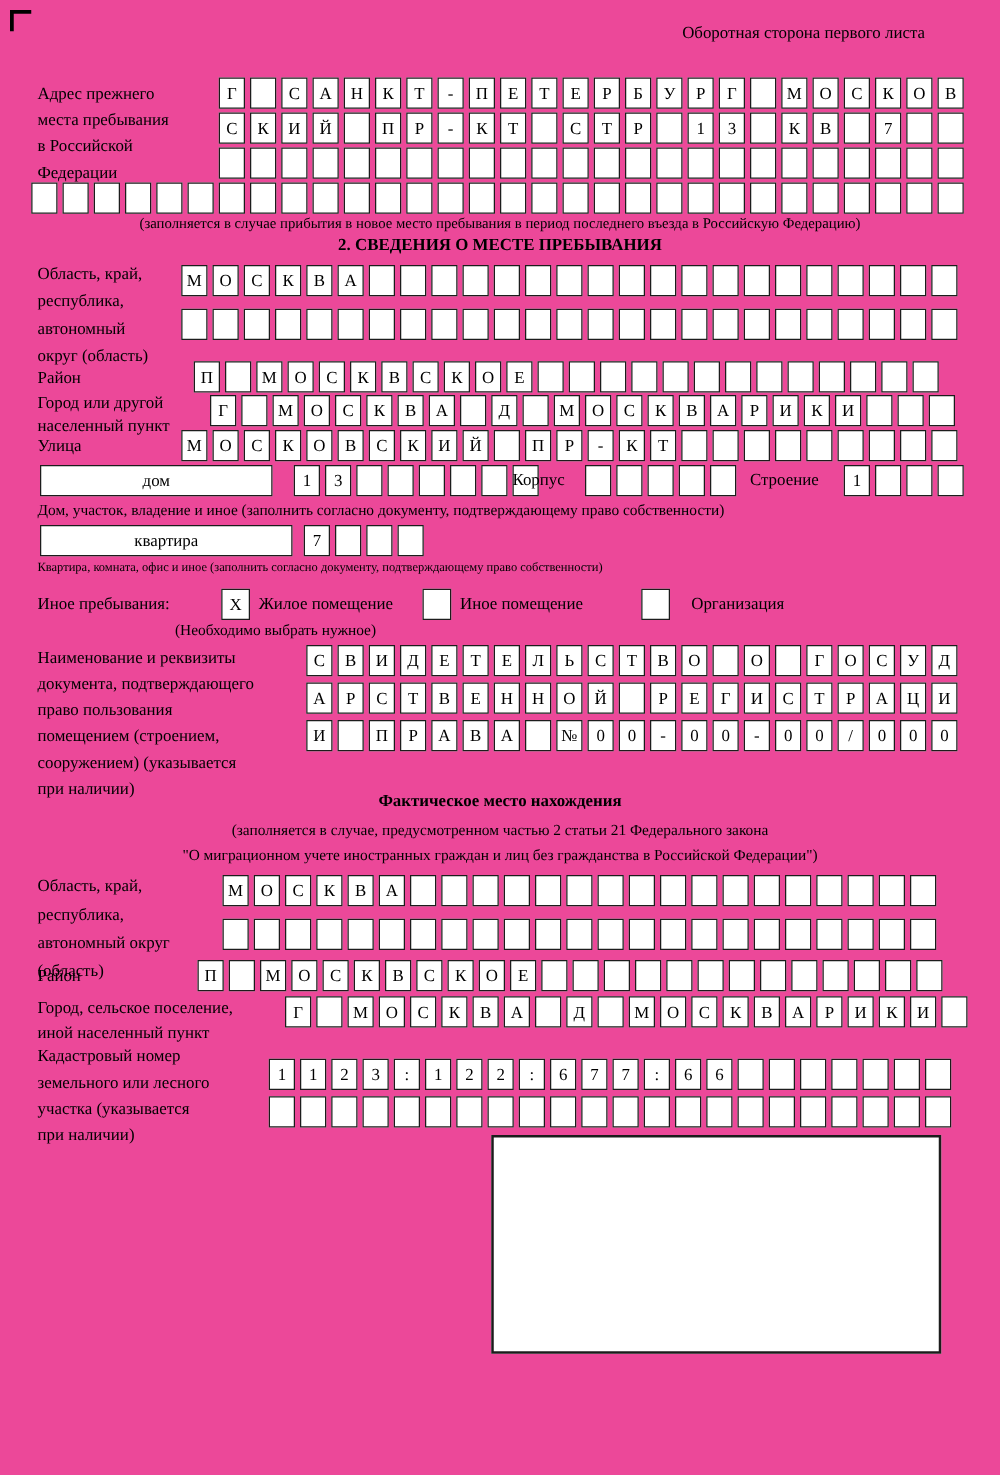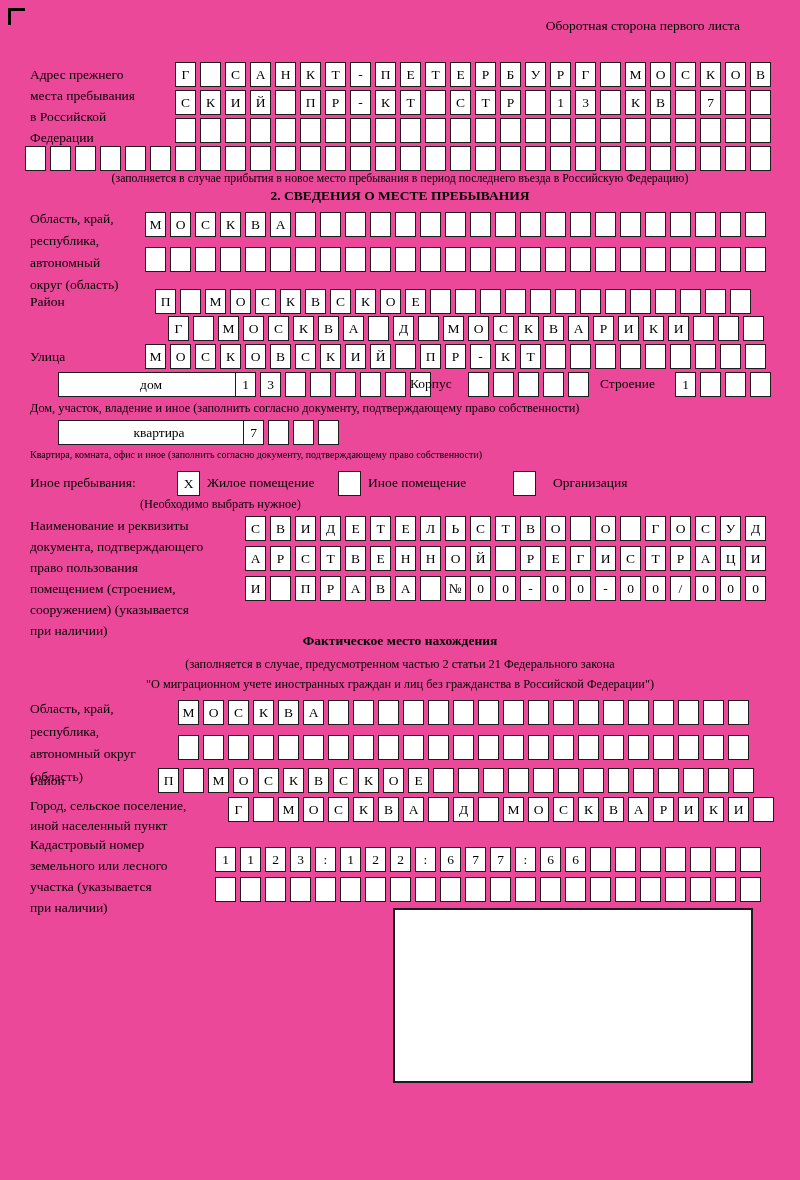--- a/index.html
+++ b/index.html
@@ -13,21 +13,21 @@
     width:21px;height:25px;box-sizing:border-box;border:1.5px solid #1c1c1c;
     display:flex;align-items:center;justify-content:center;
     font-size:13.5px;line-height:1;flex:0 0 auto;background:#fff;
   }
   .label{font-size:13.5px;line-height:21px;white-space:pre-line;}
   .caption{font-size:11.8px;}
   .title{font-size:13.5px;font-weight:bold;}
   .centered{left:0;width:800px;text-align:center;}
   .wide-box{
     position:absolute;height:25px;box-sizing:border-box;border:1.5px solid #1c1c1c;
-    display:flex;align-items:center;justify-content:center;font-size:13.5px;background:#fff;margin-left:26px;
+    display:flex;align-items:center;justify-content:center;font-size:13.5px;background:#fff;
   }
   .checkbox{
     position:absolute;width:23px;height:25px;box-sizing:border-box;border:1.5px solid #1c1c1c;
     display:flex;align-items:center;justify-content:center;font-size:13.5px;background:#fff;
   }
   .corner-mark{position:absolute;left:8px;top:8px;width:14px;height:14px;
     border-left:3px solid #000;border-top:3px solid #000;}
   .stamp-box{position:absolute;box-sizing:border-box;border:2px solid #1c1c1c;background:#fff;}
 </style>
 </head>
@@ -236,20 +236,22 @@
       <span class="cell"></span>
       <span class="cell"></span>
       <span class="cell"></span>
       <span class="cell"></span>
       <span class="cell"></span>
       <span class="cell"></span>
       <span class="cell"></span>
       <span class="cell"></span>
     </div>
 
+  <div class="abs label" style="left:30px;top:312px;width:140px;line-height:19px;">Город или другой
+населенный пункт</div>
   <div class="cells" style="left:168px;top:316px;">
       <span class="cell">Г</span>
       <span class="cell"></span>
       <span class="cell">М</span>
       <span class="cell">О</span>
       <span class="cell">С</span>
       <span class="cell">К</span>
       <span class="cell">В</span>
       <span class="cell">А</span>
       <span class="cell"></span>

